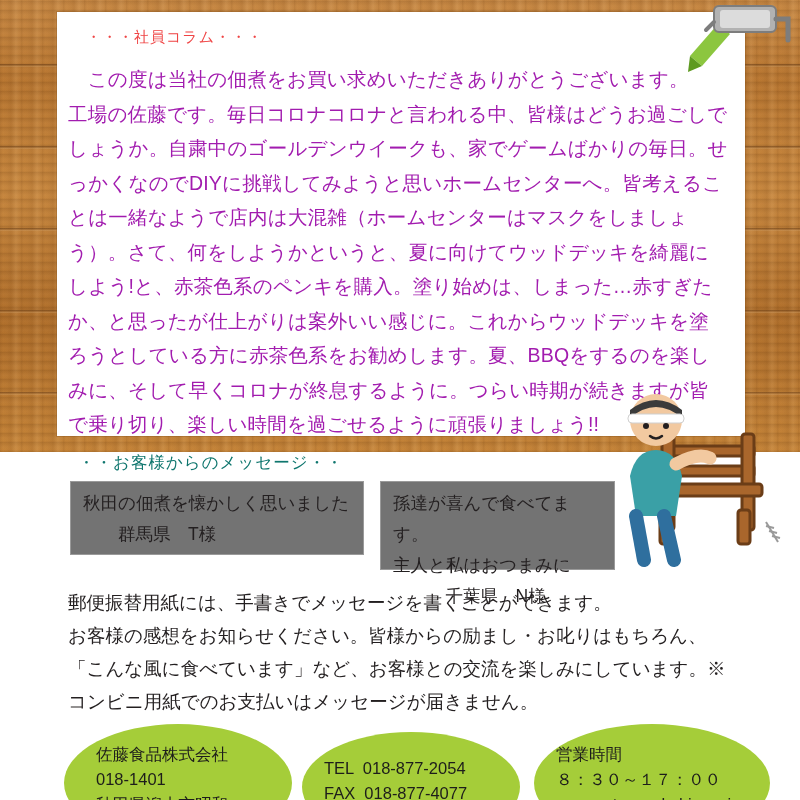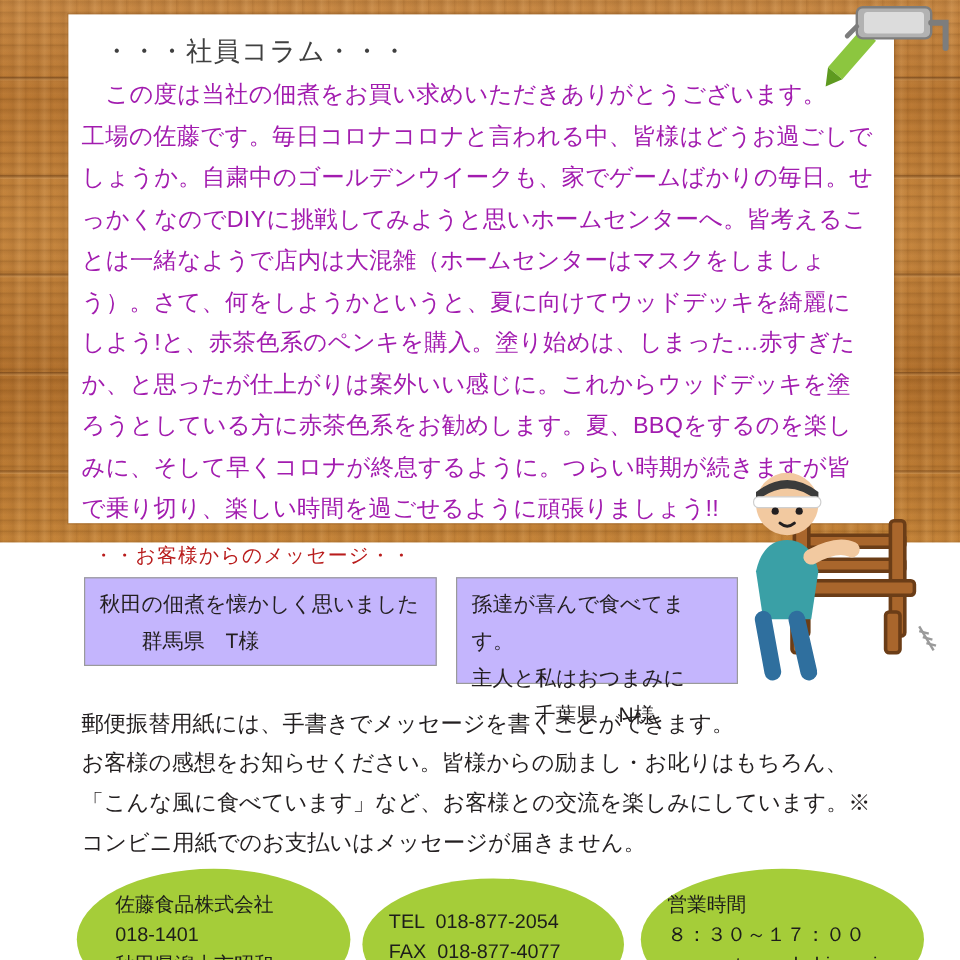--- a/index.html
+++ b/index.html
@@ -56,23 +56,23 @@
     height: 424px;
     background: #ffffff;
     box-shadow: 0 0 0 1px rgba(120,70,20,0.25);
   }
 
   
   .col-head {
     position: absolute;
     left: 86px;
     top: 28px;
-    font-size: 22px;
+    font-size: 15px;
     letter-spacing: 1px;
-    color: #404040;
+    color: #ef4444;
     white-space: nowrap;
   }
 
   #body-text {
     position: absolute;
     left: 68px;
     top: 62px;
     width: 660px;
     font-size: 19.5px;
     line-height: 34.5px;
@@ -90,28 +90,28 @@
     height: 74px;
   }
 
   
   #messages-head {
     position: absolute;
     left: 78px;
     top: 452px;
     font-size: 16.5px;
     letter-spacing: 1px;
-    color: #b91c1c;
+    color: #0f766e;
     white-space: nowrap;
   }
 
   .msg-box {
     position: absolute;
     border: 1px solid #9a9a9a;
-    background: #c4b5fd;
+    background: #737373;
     font-size: 17.5px;
     line-height: 31px;
     color: #231f20;
     padding: 6px 10px 6px 12px;
     box-sizing: border-box;
     white-space: pre-wrap;
   }
   #msg-box-1 {
     left: 70px;
     top: 481px;

